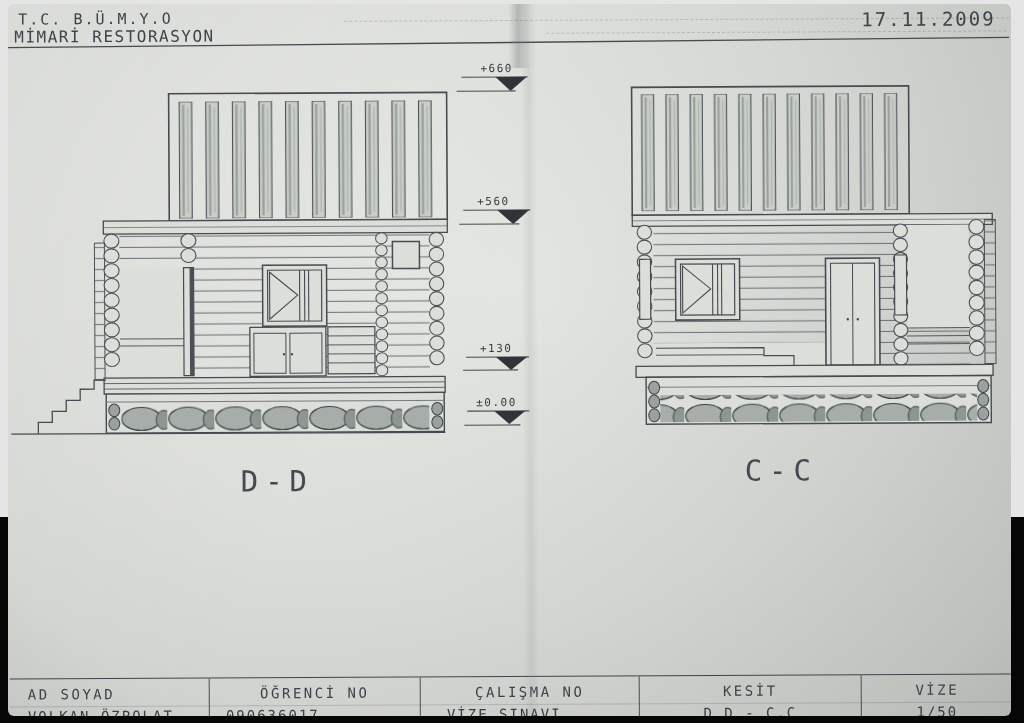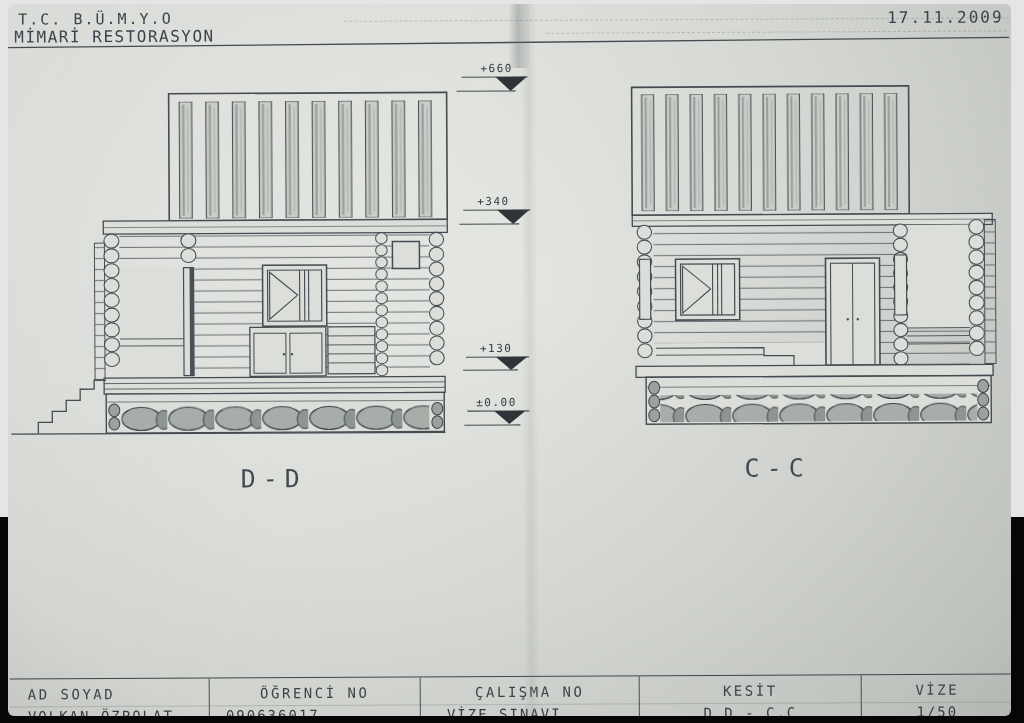--- a/index.html
+++ b/index.html
@@ -21,36 +21,36 @@
   
   #titleblock{position:absolute;left:0;top:672px;width:1003px;height:60px;border-top:1.6px solid #3f454c;display:flex;}
   .tb-col{height:100%;box-sizing:border-box;}
   .tb-col + .tb-col{border-left:1.2px solid #474d53;}
   .tb-label{margin-top:7px;font-size:14px;letter-spacing:2.5px;color:#3c434a;font-family:"DejaVu Sans Mono","Liberation Mono",monospace;text-align:center;}
   .tb-value{margin-top:6px;font-size:14px;letter-spacing:2px;color:#363d44;font-family:"DejaVu Sans Mono","Liberation Mono",monospace;text-align:center;}
   .tb-left .tb-label,.tb-left .tb-value{text-align:left;padding-left:18px;}
   .tb-pad2 .tb-value{text-align:left;padding-left:16px;}
   .tb-pad3 .tb-value{text-align:left;padding-left:26px;}
   .tb-rule{position:absolute;left:0;top:700px;width:1003px;height:0;border-top:1px solid rgba(90,96,100,0.25);}
-  .section-label{font-size:25px;letter-spacing:7px;color:#434a51;}
+  .section-label{font-size:29px;letter-spacing:7px;color:#434a51;}
   .elev-label{font-size:11px;letter-spacing:1.5px;color:#373e45;}
 </style>
 </head>
 <body>
 
 <div id="frame">
  <div id="paper">
   <div id="content">
 
    <div class="guide" style="left:338px;top:16px;width:670px;"></div>
    <div class="guide" style="left:540px;top:29px;width:460px;"></div>
 
    <div class="txt" style="left:12px;top:4px;font-size:15px;letter-spacing:2px;">T.C. B.Ü.M.Y.O</div>
    <div class="txt" style="left:8px;top:21px;font-size:16px;letter-spacing:1.5px;">MİMARİ RESTORASYON</div>
-   <div class="txt" style="left:881px;top:6px;font-size:16px;letter-spacing:2px;">17.11.2009</div>
+   <div class="txt" style="left:855px;top:6px;font-size:19px;letter-spacing:2px;">17.11.2009</div>
 
    <svg width="1003" height="712" viewBox="0 0 1003 712">
     <defs>
       <pattern id="loglines" width="10" height="11" patternUnits="userSpaceOnUse">
         <line x1="0" y1="10.4" x2="10" y2="10.4" stroke="#5a6065" stroke-width="0.9"></line>
       </pattern>
       <pattern id="planksL" x="170" y="96" width="26.6" height="117" patternUnits="userSpaceOnUse">
         <rect x="2.5" y="0" width="12.5" height="117" fill="#c9cec9" stroke="#4a5055" stroke-width="1.1"></rect>
         <path d="M6.5 3 V114" stroke="#8f978f" stroke-width="2.2" opacity="0.85"></path>
         <path d="M11 6 V111" stroke="#aab2aa" stroke-width="1.4" opacity="0.85"></path>
@@ -297,21 +297,21 @@
       </g>
       <g>
         <line x1="459" y1="407" x2="521" y2="407"></line>
         <polygon points="486,407 517,407 501,420" fill="#2e3438" stroke="none"></polygon>
         <line x1="456" y1="421" x2="512" y2="421"></line>
       </g>
     </g>
    </svg>
 
    <div class="txt elev-label" style="left:474px;top:58px;">+660</div>
-   <div class="txt elev-label" style="left:470px;top:191px;">+340</div>
+   <div class="txt elev-label" style="left:470px;top:191px;">+560</div>
    <div class="txt elev-label" style="left:472px;top:338px;">+130</div>
    <div class="txt elev-label" style="left:468px;top:392px;text-align:right;">±0.00</div>
 
    <div class="txt section-label" style="left:232px;top:459px;">D-D</div>
    <div class="txt section-label" style="left:736px;top:451px;">C-C</div>
 
    <div id="titleblock">
      <div class="tb-col tb-left" style="width:199px;">
        <div class="tb-label">AD SOYAD</div>
        <div class="tb-value">VOLKAN ÖZPOLAT</div>

